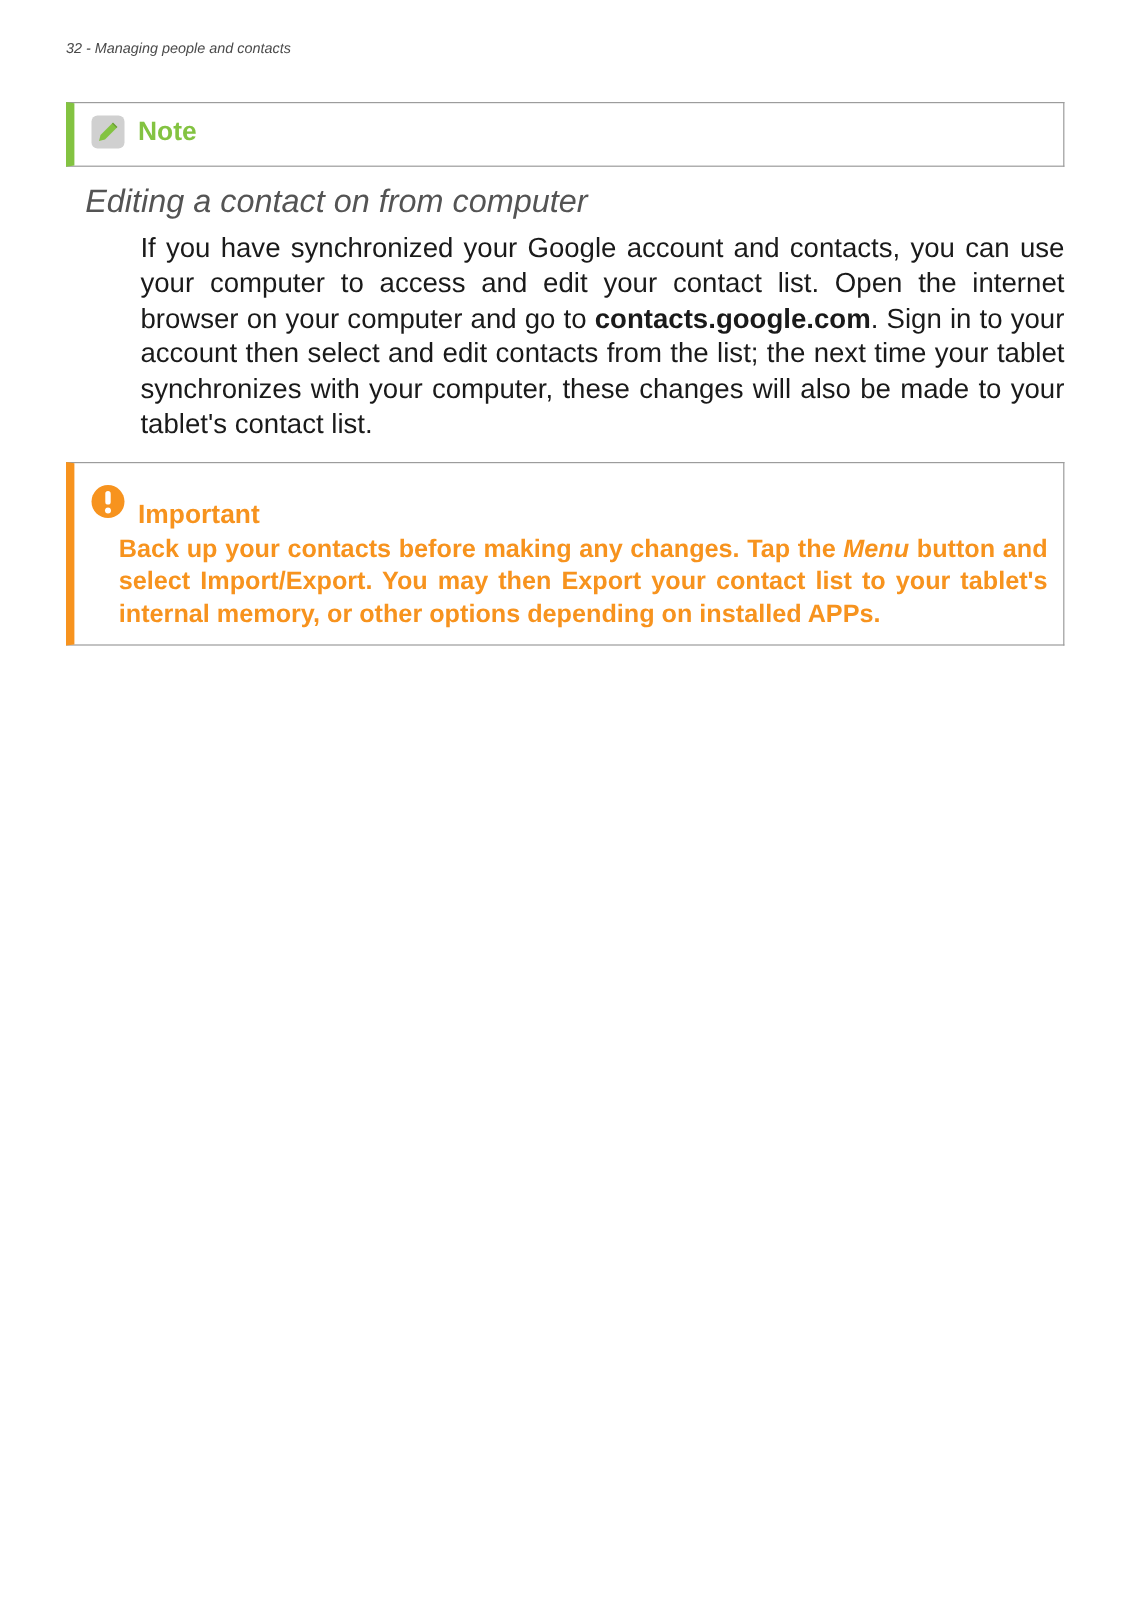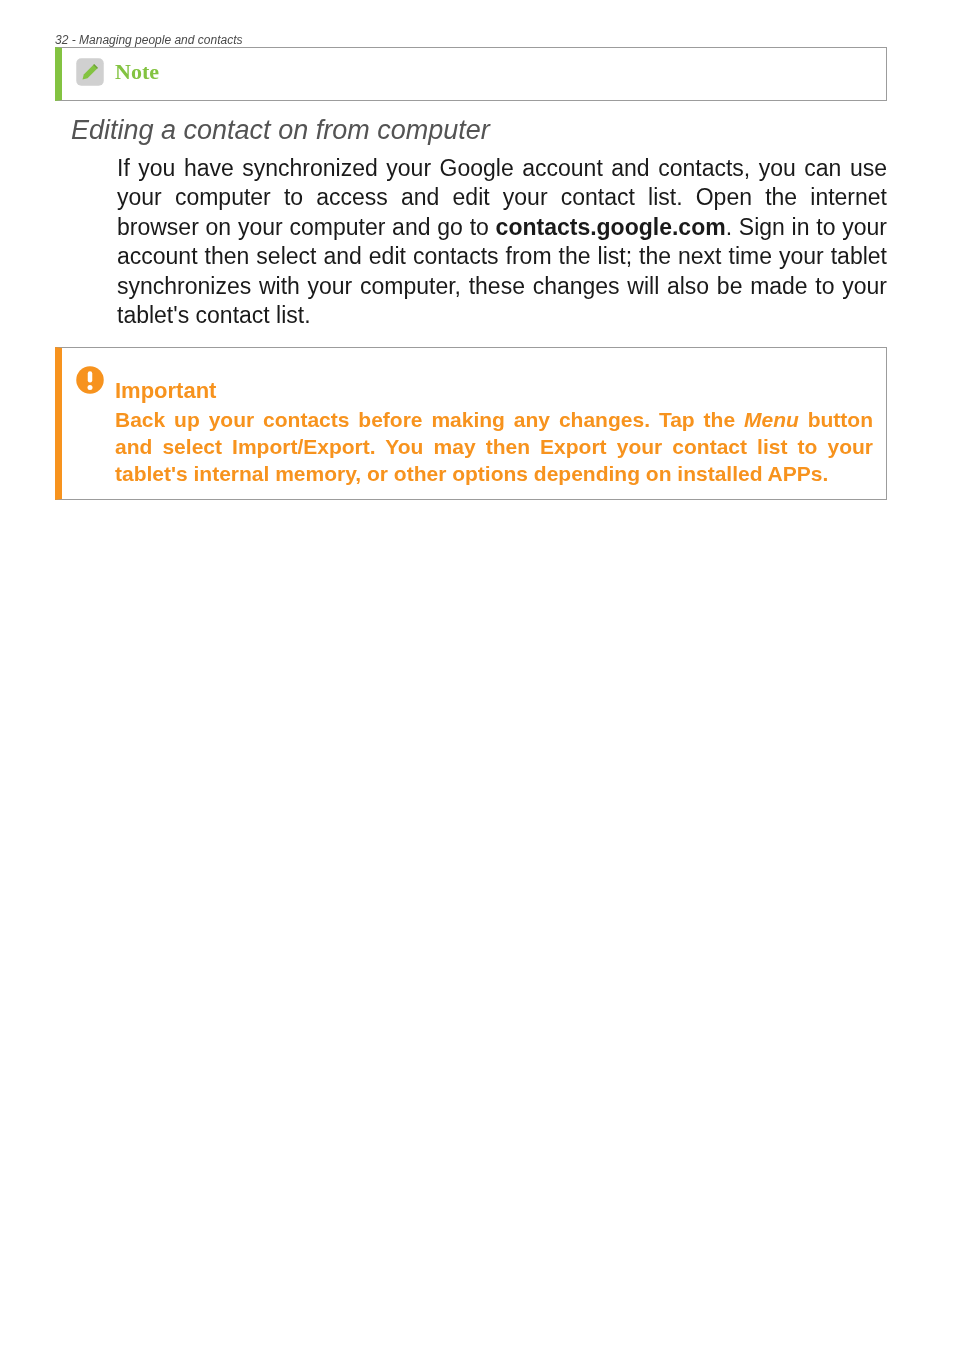--- a/index.html
+++ b/index.html
@@ -22,21 +22,21 @@
   color: #4a4a4a;
 }
 .callout {
   box-sizing: border-box;
   padding: 9px 13px 11px 13px;
   margin-top: 0;
 }
 .callout.note {
   border: 1.5px solid #9c9c9c;
   border-left: 7px solid #83c341;
-  font-family: Liberation Serif, serif;
+  margin-top: 38px;
 }
 .callout.important {
   border: 1.5px solid #9c9c9c;
   border-left: 7px solid #f7931e;
   margin-top: 16px;
 }
 .callout-head {
   display: flex;
   align-items: center;
   gap: 10px;
@@ -59,21 +59,21 @@
   color: #f7931e;
   font-weight: bold;
   font-size: 22px;
   margin-top: 21px;
 }
 .important .callout-body {
   color: #f7931e;
   font-size: 21px;
   font-weight: bold;
   line-height: 1.3;
-  margin-left: 40px;
+  margin-left: 24px;
   text-align: justify;
 }
 .important-menu {
   font-style: italic;
 }
 .icon-box {
   width: 30px;
   height: 30px;
   flex: 0 0 30px;
   display: flex;

